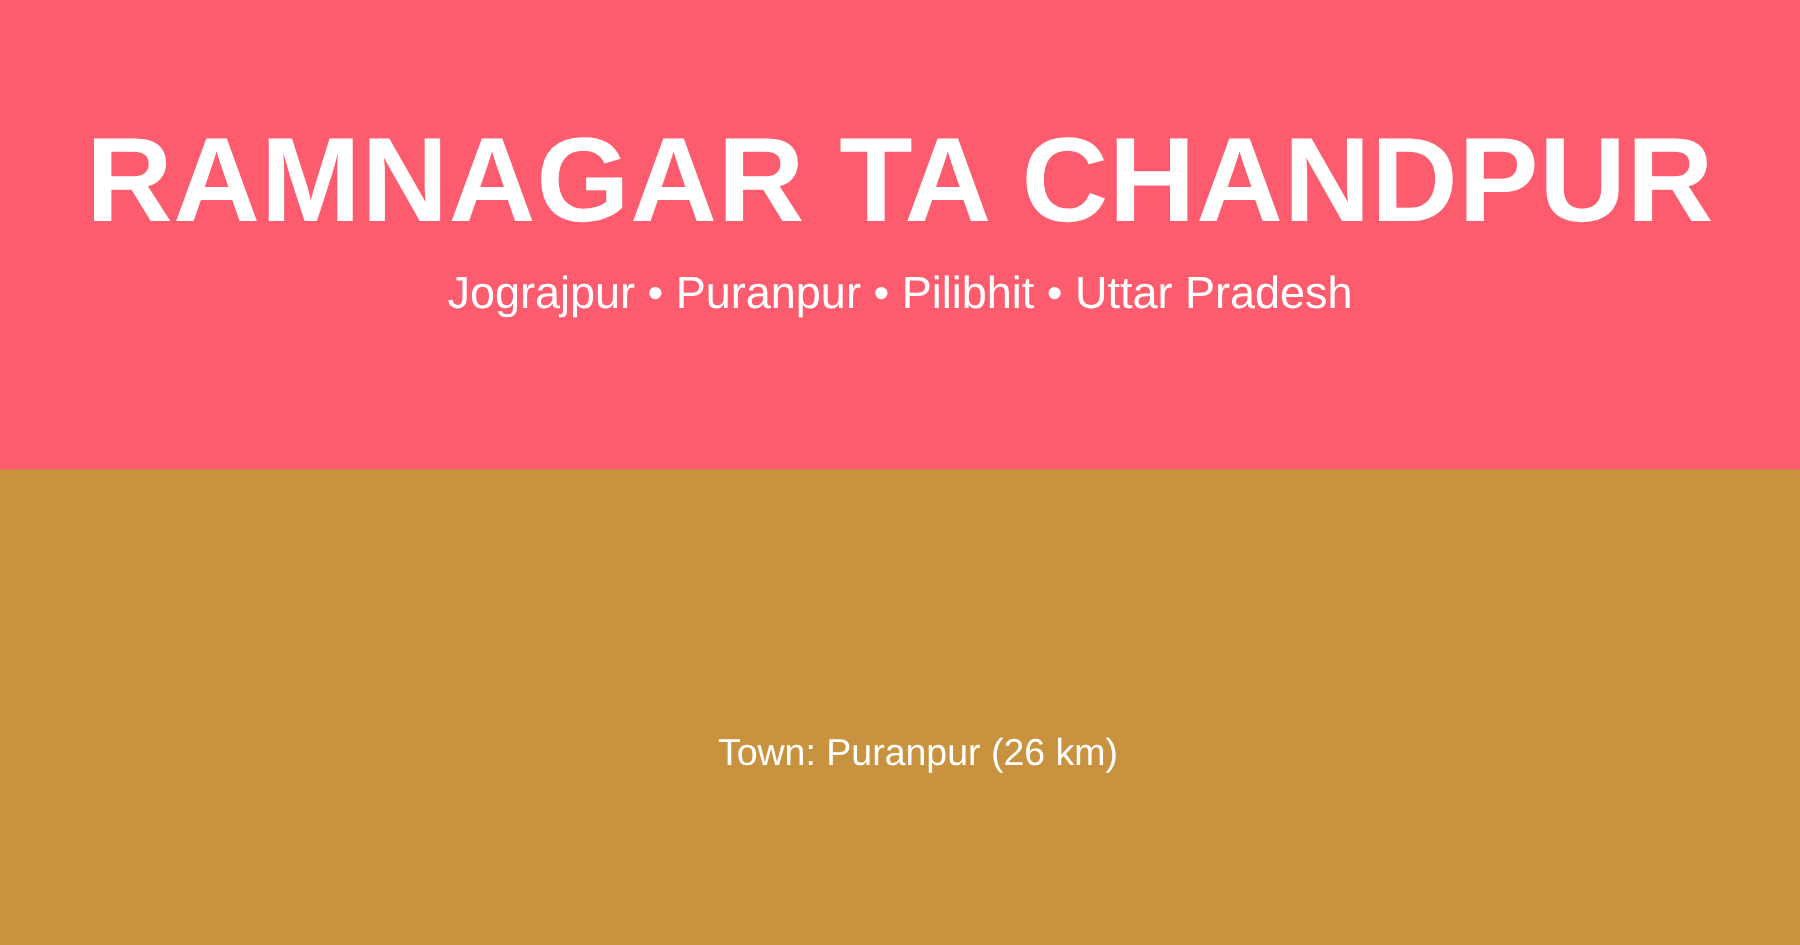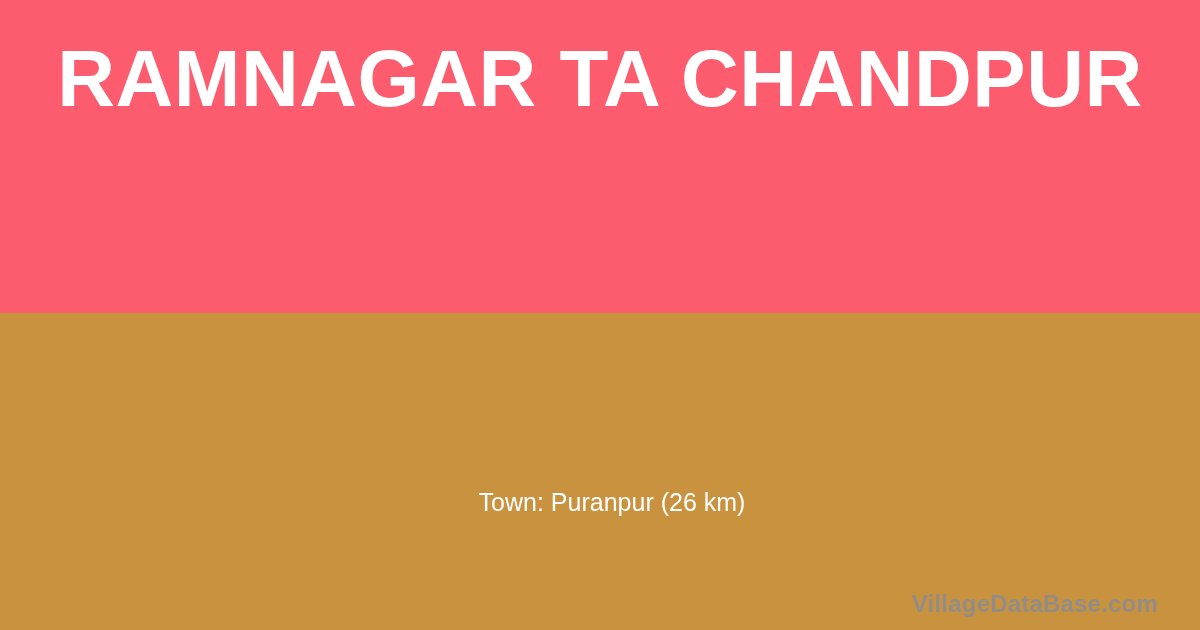--- a/index.html
+++ b/index.html
@@ -28,21 +28,21 @@
     width: 1200px;
     height: 313px;
     background: #fc5c6d;
     box-sizing: border-box;
   }
   .hero-inner {
     position: absolute;
     left: 0;
     top: 0;
     width: 100%;
-    padding-top: 37px;
+    padding-top: 78px;
     text-align: center;
   }
   .hero-title {
     display: block;
     margin: 0;
     padding: 0 20px;
     color: #ffffff;
     font-family: "Liberation Sans", sans-serif;
     font-size: 80px;
     font-weight: 700;
@@ -106,24 +106,24 @@
   }
 </style>
 </head>
 <body>
 
 <div class="card">
 
   <div class="hero">
     <div class="hero-inner">
       <h1 class="hero-title">RAMNAGAR TA CHANDPUR</h1>
+      <p class="hero-subtitle">Jograjpur • Puranpur • Pilibhit • Uttar Pradesh</p>
     </div>
   </div>
 
   <div class="body-band">
     <div class="body-center">
       <div class="body-line">Town: Puranpur (26 km)</div>
     </div>
   </div>
 
-  <div class="watermark">VillageDataBase.com</div>
 
 </div>
 
 </body></html>

